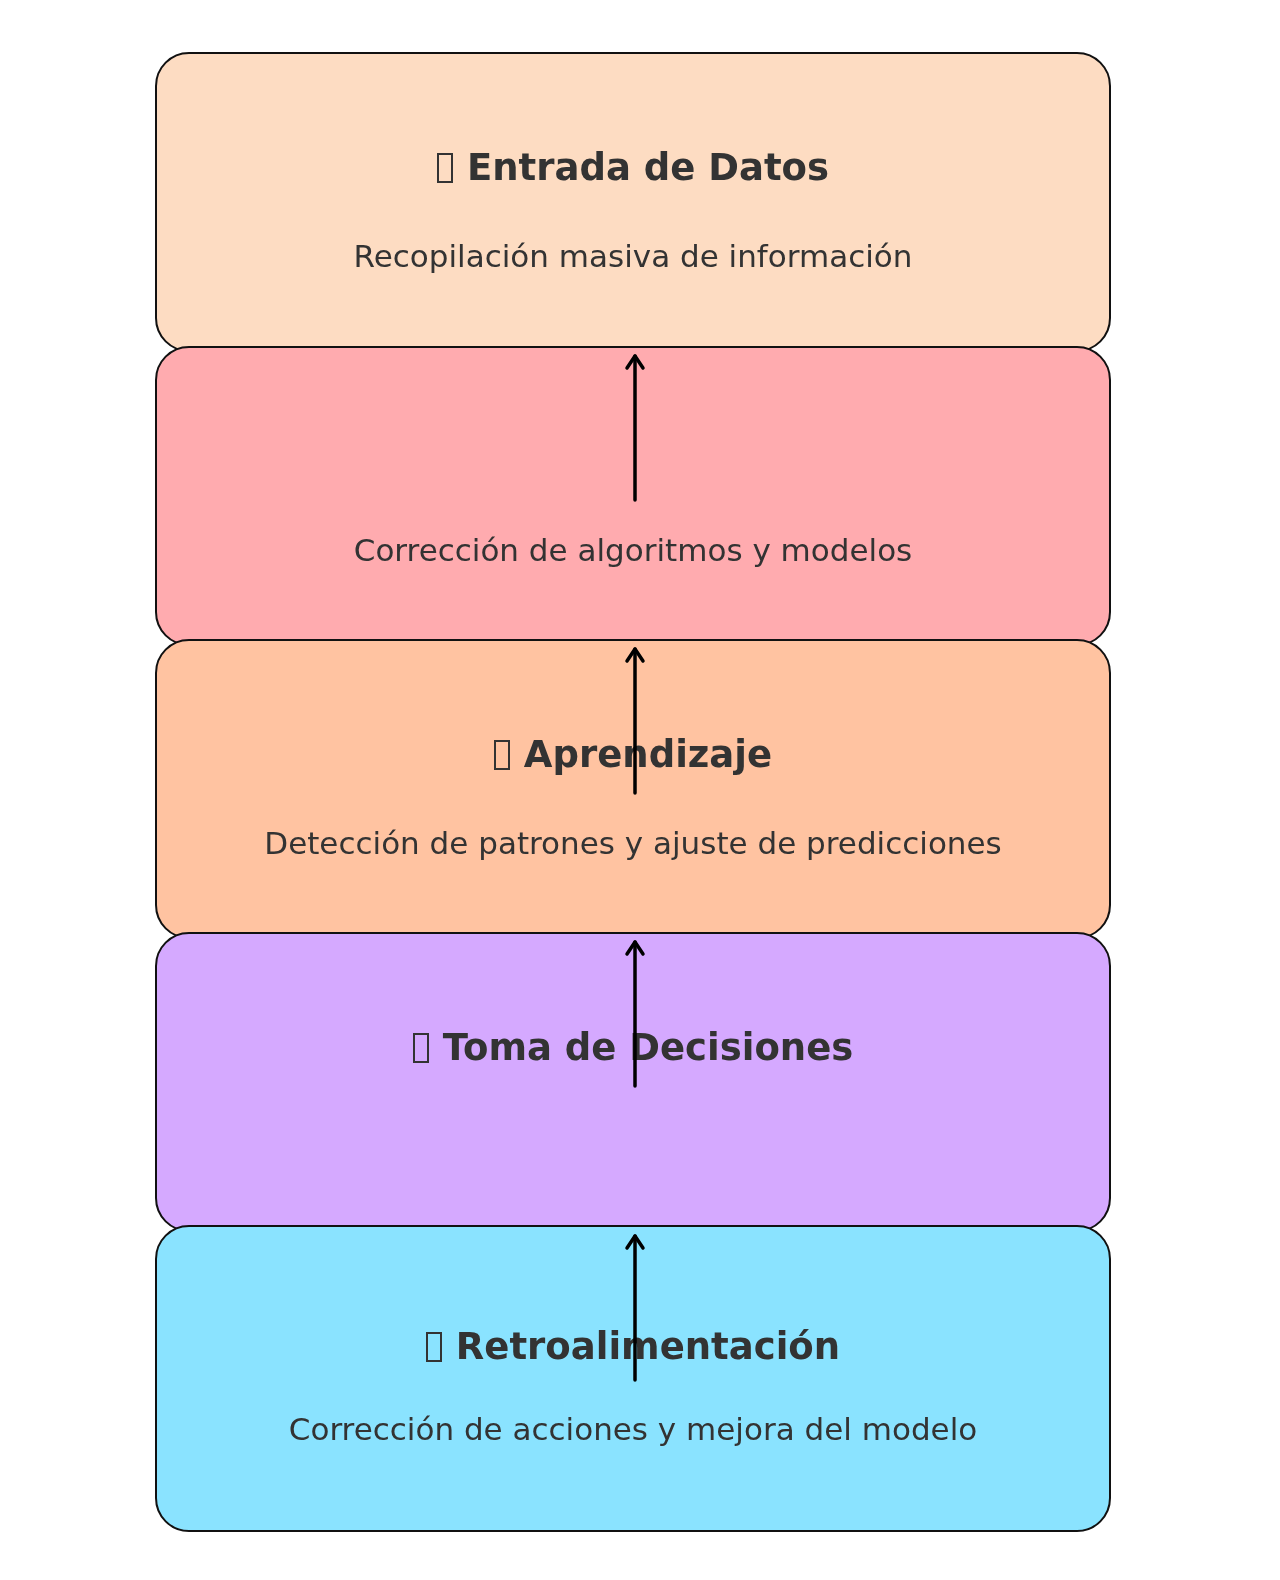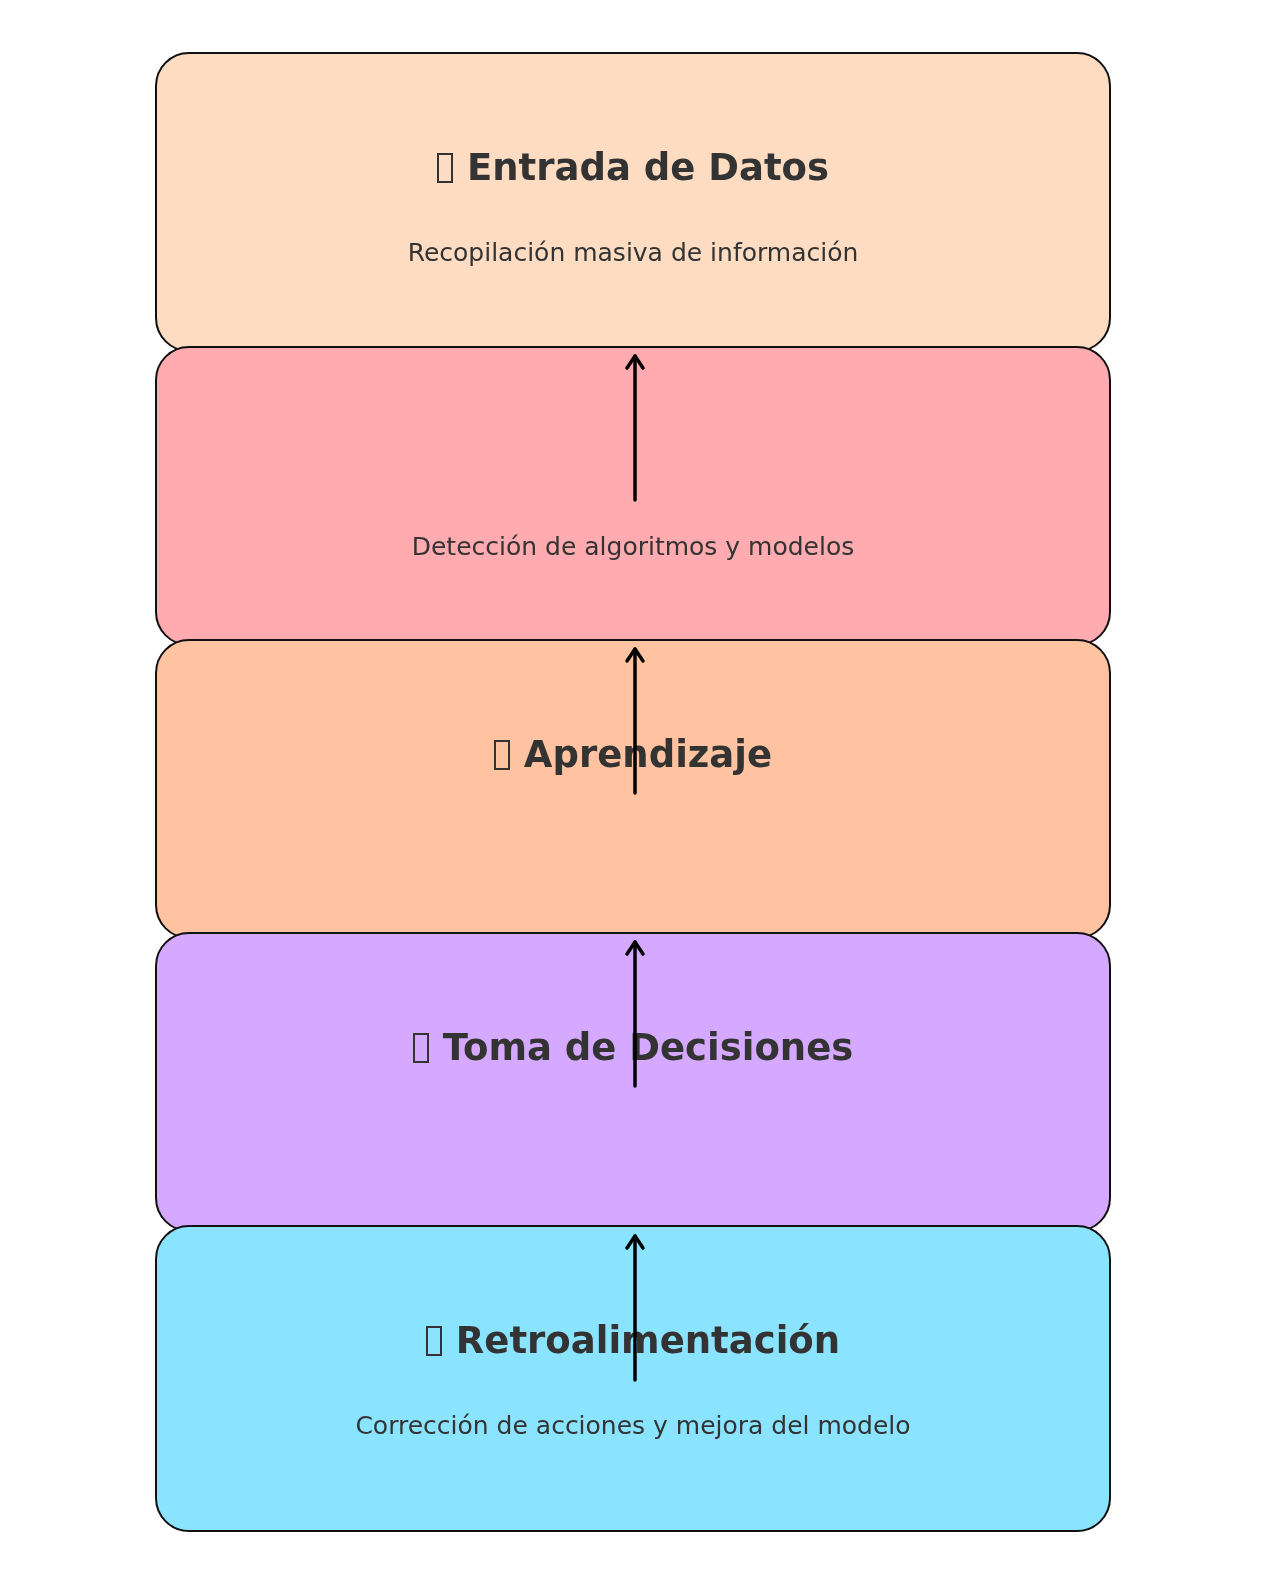--- a/index.html
+++ b/index.html
@@ -29,21 +29,21 @@
       height: 30px;
       border: 2px solid #333333;
       box-sizing: border-box;
       vertical-align: -3px;
       margin-right: 14px;
     }
     .desc {
       position: absolute;
       left: 0; right: 0;
       text-align: center;
-      font-size: 25px;
+      font-size: 31px;
       color: #333333;
       white-space: nowrap;
     }
     .arrow {
       position: absolute;
       left: 620px;
       width: 30px;
       height: 150px;
       overflow: visible;
       pointer-events: none;
@@ -55,37 +55,38 @@
 <div class="stage">
 
   <div class="box" style="top:52px; background:#FDDCC2;">
     <div class="title" style="top:92px;">
       <span class="tofu"></span><span>Entrada de Datos</span>
     </div>
     <div class="desc" style="top:184px;">Recopilación masiva de información</div>
   </div>
 
   <div class="box" style="top:346px; background:#FFABAF;">
-    <div class="desc" style="top:184px;">Detección de algoritmos y modelos</div>
+    <div class="desc" style="top:184px;">Corrección de algoritmos y modelos</div>
   </div>
 
   <div class="box" style="top:639px; background:#FFC3A1;">
     <div class="title" style="top:92px;">
       <span class="tofu"></span><span>Aprendizaje</span>
     </div>
+    <div class="desc" style="top:184px;">Detección de patrones y ajuste de predicciones</div>
   </div>
 
   <div class="box" style="top:932px; background:#D5A9FF;padding-left:24px;">
     <div class="title" style="top:92px;">
       <span class="tofu"></span><span>Toma de Decisiones</span>
     </div>
   </div>
 
   <div class="box" style="top:1225px; height:307px; background:#8AE3FF;">
-    <div class="title" style="top:92px;">
+    <div class="title" style="top:98px;">
       <span class="tofu"></span><span>Retroalimentación</span>
     </div>
     <div class="desc" style="top:184px;">Corrección de acciones y mejora del modelo</div>
   </div>
 
   <svg class="arrow" style="top:352px;" viewBox="0 0 30 150">
     <line x1="15" y1="148" x2="15" y2="4" stroke="#000" stroke-width="3.5" stroke-linecap="round"></line>
     <polyline points="7,16 15,4 23,16" fill="none" stroke="#000" stroke-width="3.5" stroke-linecap="round" stroke-linejoin="round"></polyline>
   </svg>
   <svg class="arrow" style="top:645px;" viewBox="0 0 30 150">

